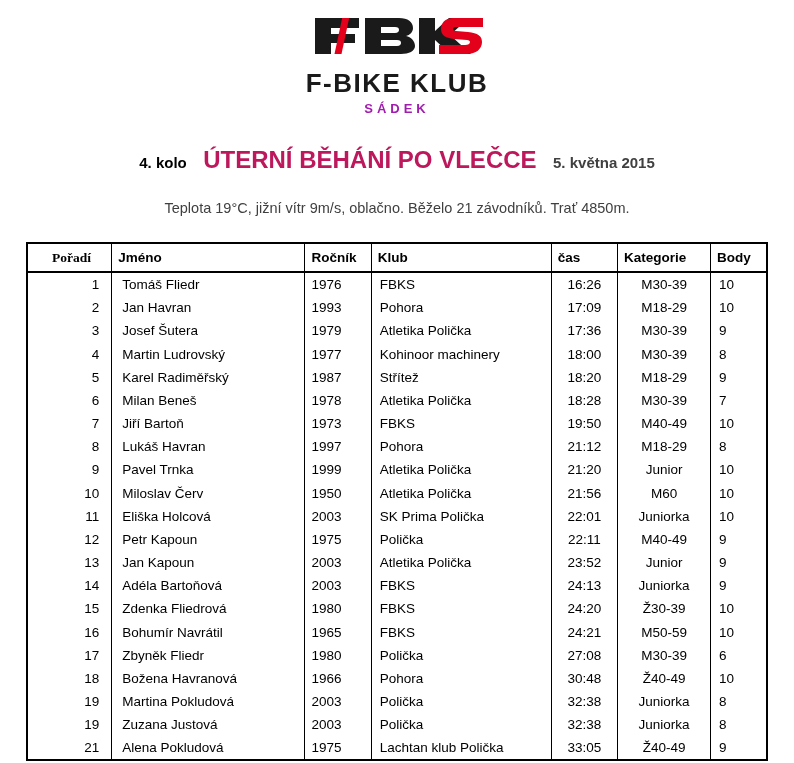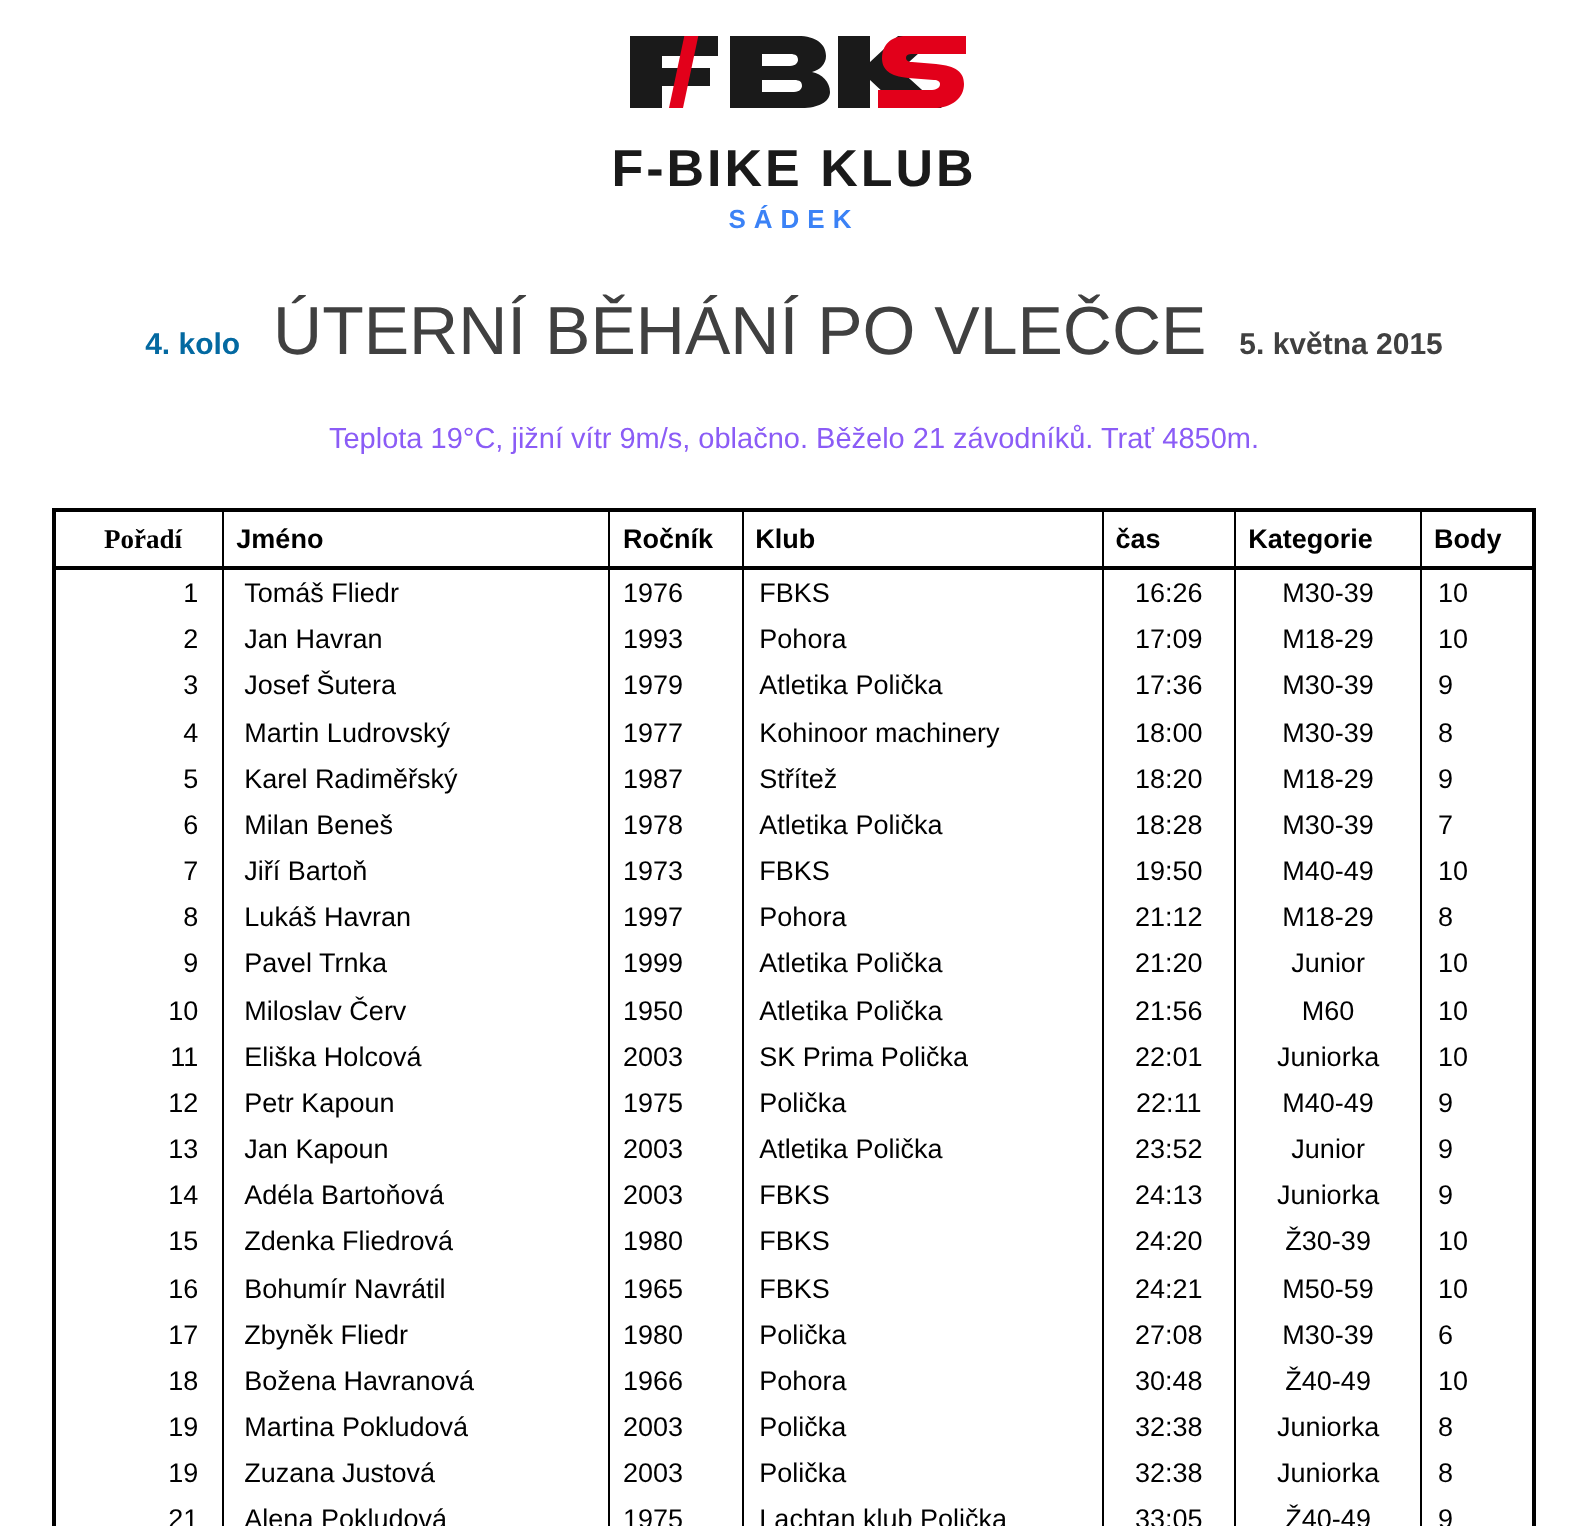--- a/index.html
+++ b/index.html
@@ -41,57 +41,57 @@
     font-weight: bold;
     letter-spacing: 1.5px;
     color: #1a1a1a;
     margin-top: 6px;
     font-family: "Liberation Sans", sans-serif;
   }
   .logo-sub {
     font-size: 13px;
     font-weight: bold;
     letter-spacing: 4px;
-    color: #3b82f6;
+    color: #a21caf;
     margin-top: 2px;
   }
 
   
   .title-row {
     margin-top: 30px;
     text-align: center;
     white-space: nowrap;
   }
   .title-kolo {
     font-size: 15px;
     font-weight: bold;
-    color: #0369a1;
+    color: #000000;
     vertical-align: baseline;
   }
   .title-main {
-    font-size: 34px;
-    font-weight: normal;
-    color: #404040;
+    font-size: 24px;
+    font-weight: bold;
+    color: #be185d;
     letter-spacing: 0px;
     margin: 0 12px;
     vertical-align: baseline;
   }
   .title-date {
     font-size: 15px;
     font-weight: bold;
     color: #404040;
     vertical-align: baseline;
   }
 
   
   .conditions {
     margin-top: 26px;
     text-align: center;
     font-size: 14.5px;
-    color: #8b5cf6;
+    color: #404040;
   }
 
   
   .table-wrap {
     margin: 26px 26px 0 26px;
     border: 2px solid #000000;
   }
   table.results {
     width: 100%;
     border-collapse: collapse;

